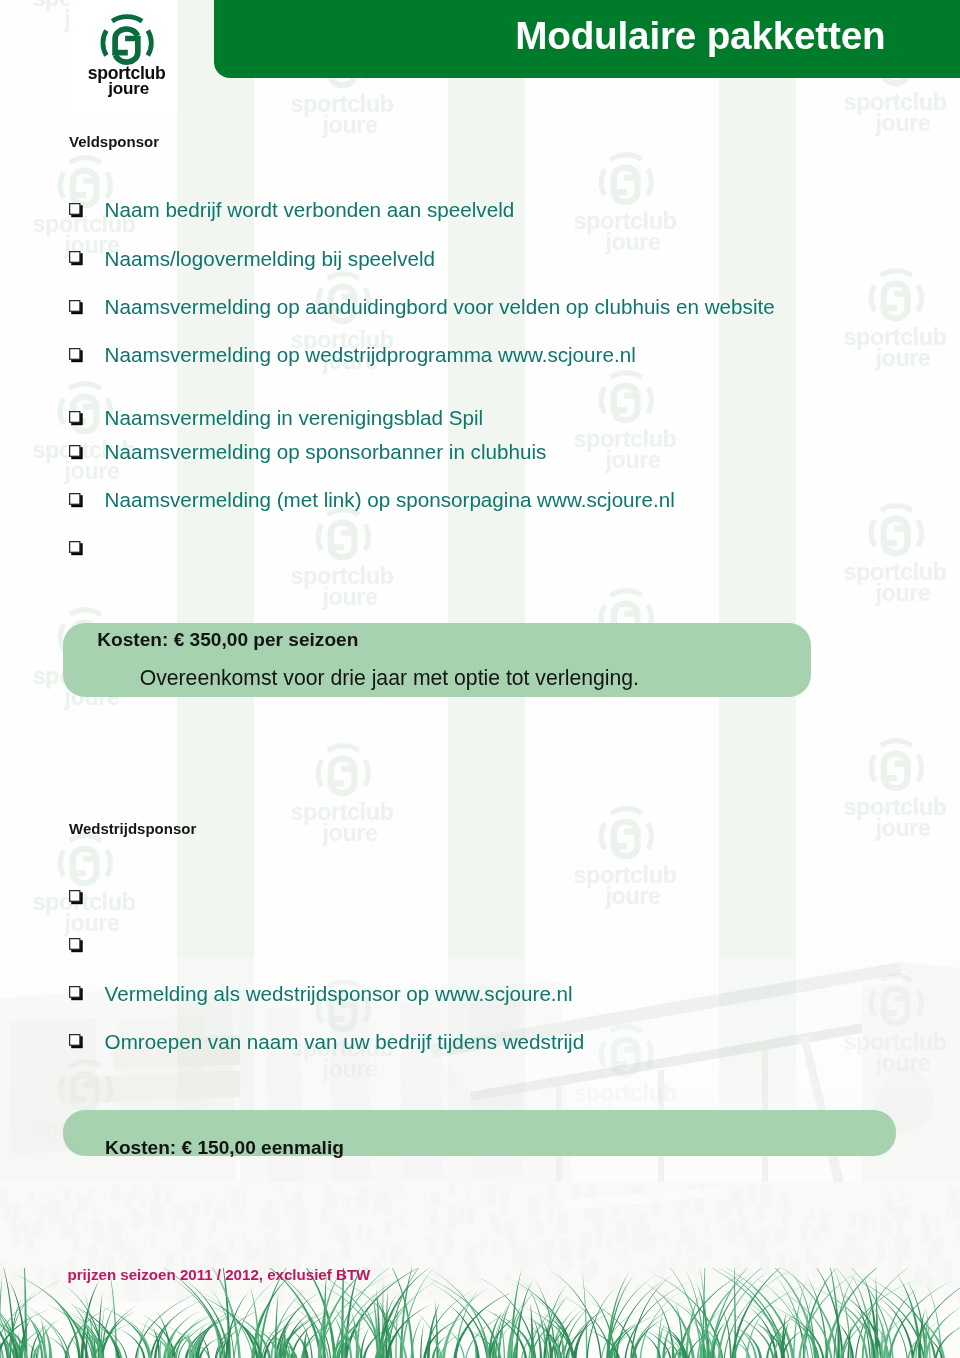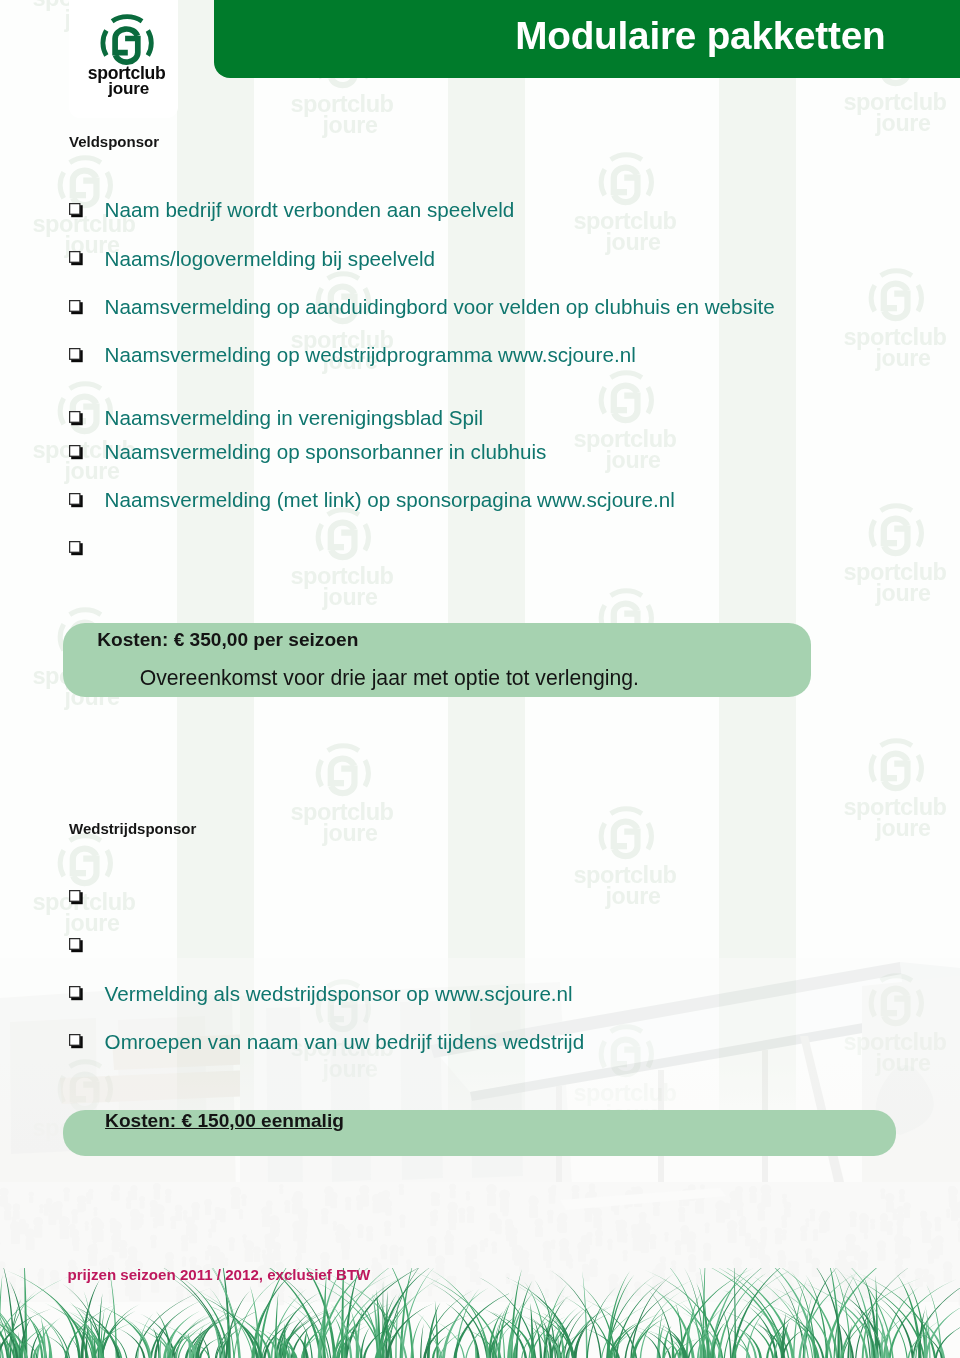--- a/index.html
+++ b/index.html
@@ -1401,21 +1401,21 @@
         </div>
         <div class="bullet-row" style="top: 1031.99px;">
           <svg class="bx" viewBox="0 0 15 15">
             <path d="M2.2 2.2 H13.7 V14.2 H2.2 Z" fill="#0a0a0a"></path>
             <path d="M0 0 H11.5 V11.9 H0 Z" fill="#2b2b2b"></path>
             <path d="M1.25 1.25 H10.25 V10.65 H1.25 Z" fill="#ffffff"></path>
           </svg>
           <div class="btxt">Omroepen van naam van uw bedrijf tijdens wedstrijd</div>
         </div>
         <div class="price-box" style="left: 63.3px; top: 1110.3px; width: 833.2px; height: 45.8px; border-radius: 22px;">
-          <div class="p1" style="top: 0; left: 41.8px; text-decoration: underline;">Kosten: € 150,00 eenmalig</div>
+          <div class="p1" style="top: 27px; left: 41.8px;">Kosten: € 150,00 eenmalig</div>
         </div>
       </div>
 
     <div id="footer-note">prijzen seizoen 2011 / 2012, exclusief BTW</div>
   </div>
 
   <svg id="grass" viewBox="0 0 1000 104" preserveAspectRatio="none" xmlns="http://www.w3.org/2000/svg">
       <path d="M859.1 104 C864.8 49.3 899.4 -0.3 950.4 -26.3 C900.8 -0.3 867.2 49.3 862.2 104 Z" fill="#57b37d"></path>
       <path d="M355.2 104 C355.6 49.6 356.9 0.4 358.7 -25.5 C358.1 0.4 357.8 49.6 358.0 104 Z" fill="#389b61"></path>
       <path d="M347.1 104 C344.5 49.7 326.3 0.6 299.4 -25.2 C327.7 0.6 347.0 49.7 350.2 104 Z" fill="#389b61"></path>

